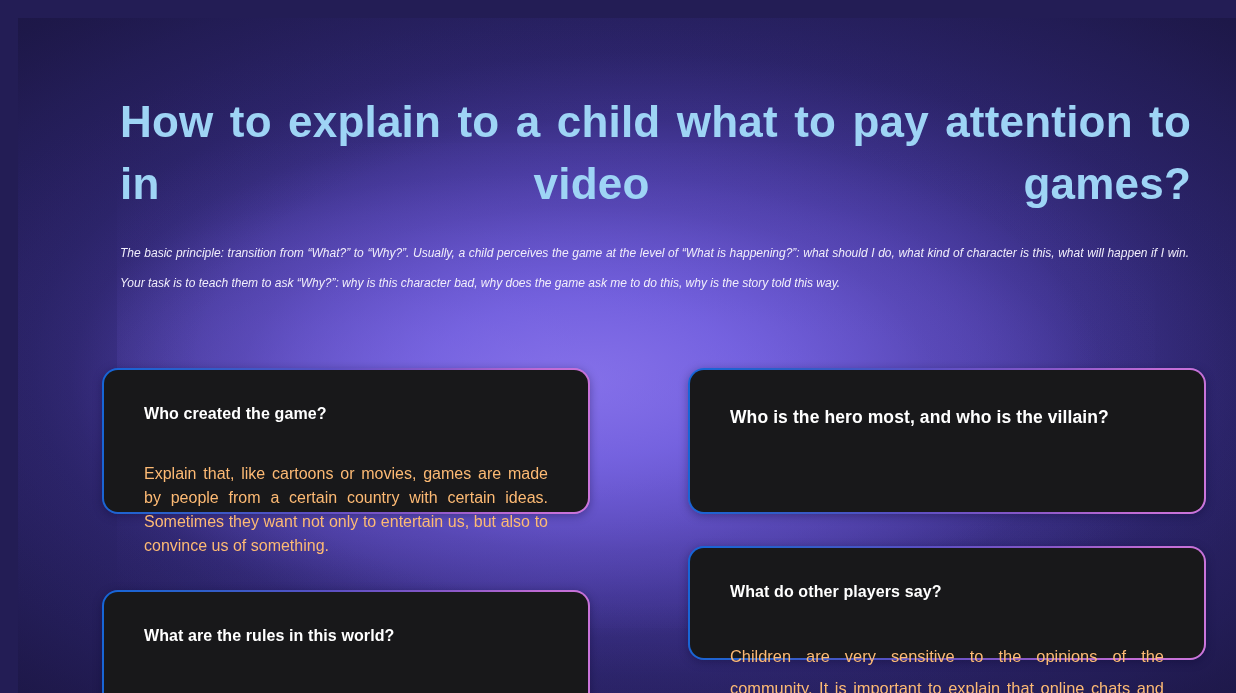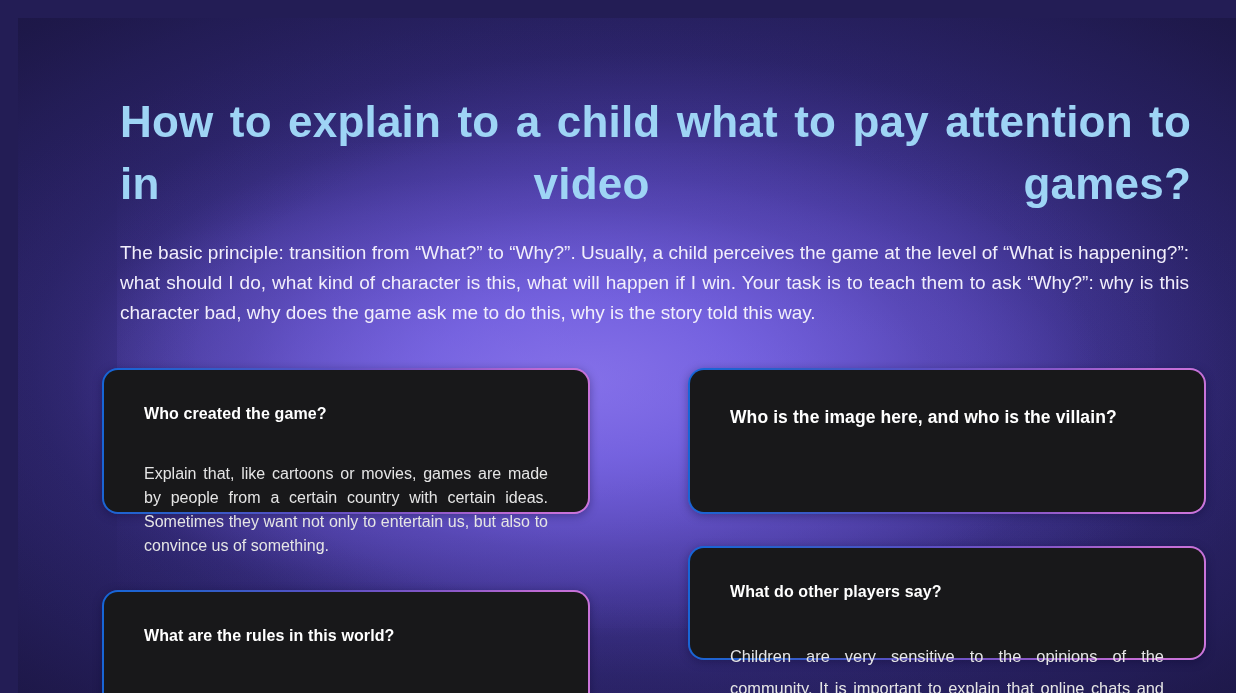--- a/index.html
+++ b/index.html
@@ -85,26 +85,27 @@
     width: 100%;
     height: 0;
   }
 
   
   #lead {
     position: absolute;
     left: 66px;
     top: 184px;
     width: 1105px;
-    font-size: 19px;
+    font-size: 12px;
     line-height: 30px;
     color: #f1eefb;
     text-align: justify;
     text-align-last: left;
     font-weight: 400;
+    font-style: italic;
   }
 
   
   #cards {
     position: absolute;
     left: 66px;
     top: 332px;
     width: 1104px;
     height: 322px;
   }
@@ -132,21 +133,21 @@
     font-size: 16px;
     font-weight: 700;
     color: #ffffff;
     line-height: 23px;
     margin-bottom: 1px;
     letter-spacing: 0.1px;
   }
   .card-body {
     font-size: 16px;
     line-height: 24px;
-    color: #e5e5e5;
+    color: #fdba74;
     text-align: justify;
     text-align-last: left;
   }
 
   
   #card-0 { left: 0px;   top: 0px;   width: 488px; height: 146px; }
   #card-1 { left: 586px; top: 0px;   width: 518px; height: 146px; }
   #card-2 { left: 0px;   top: 178px; width: 488px; height: 144px; margin-top: 44px; }
   #card-3 { left: 586px; top: 178px; width: 518px; height: 114px; }
 
@@ -174,21 +175,21 @@
 
       <div class="card" id="card-0">
         <div class="card-inner">
           <div class="card-title">Who created the game?</div>
           <div class="card-body">Explain that, like cartoons or movies, games are made by people from a certain country with certain ideas. Sometimes they want not only to entertain us, but also to convince us of something.</div>
         </div>
       </div>
 
       <div class="card" id="card-1">
         <div class="card-inner">
-          <div class="card-title">Who is the image here, and who is the villain?</div>
+          <div class="card-title">Who is the hero most, and who is the villain?</div>
         </div>
       </div>
 
       <div class="card" id="card-2">
         <div class="card-inner">
           <div class="card-title">What are the rules in this world?</div>
         </div>
       </div>
 
       <div class="card" id="card-3">

